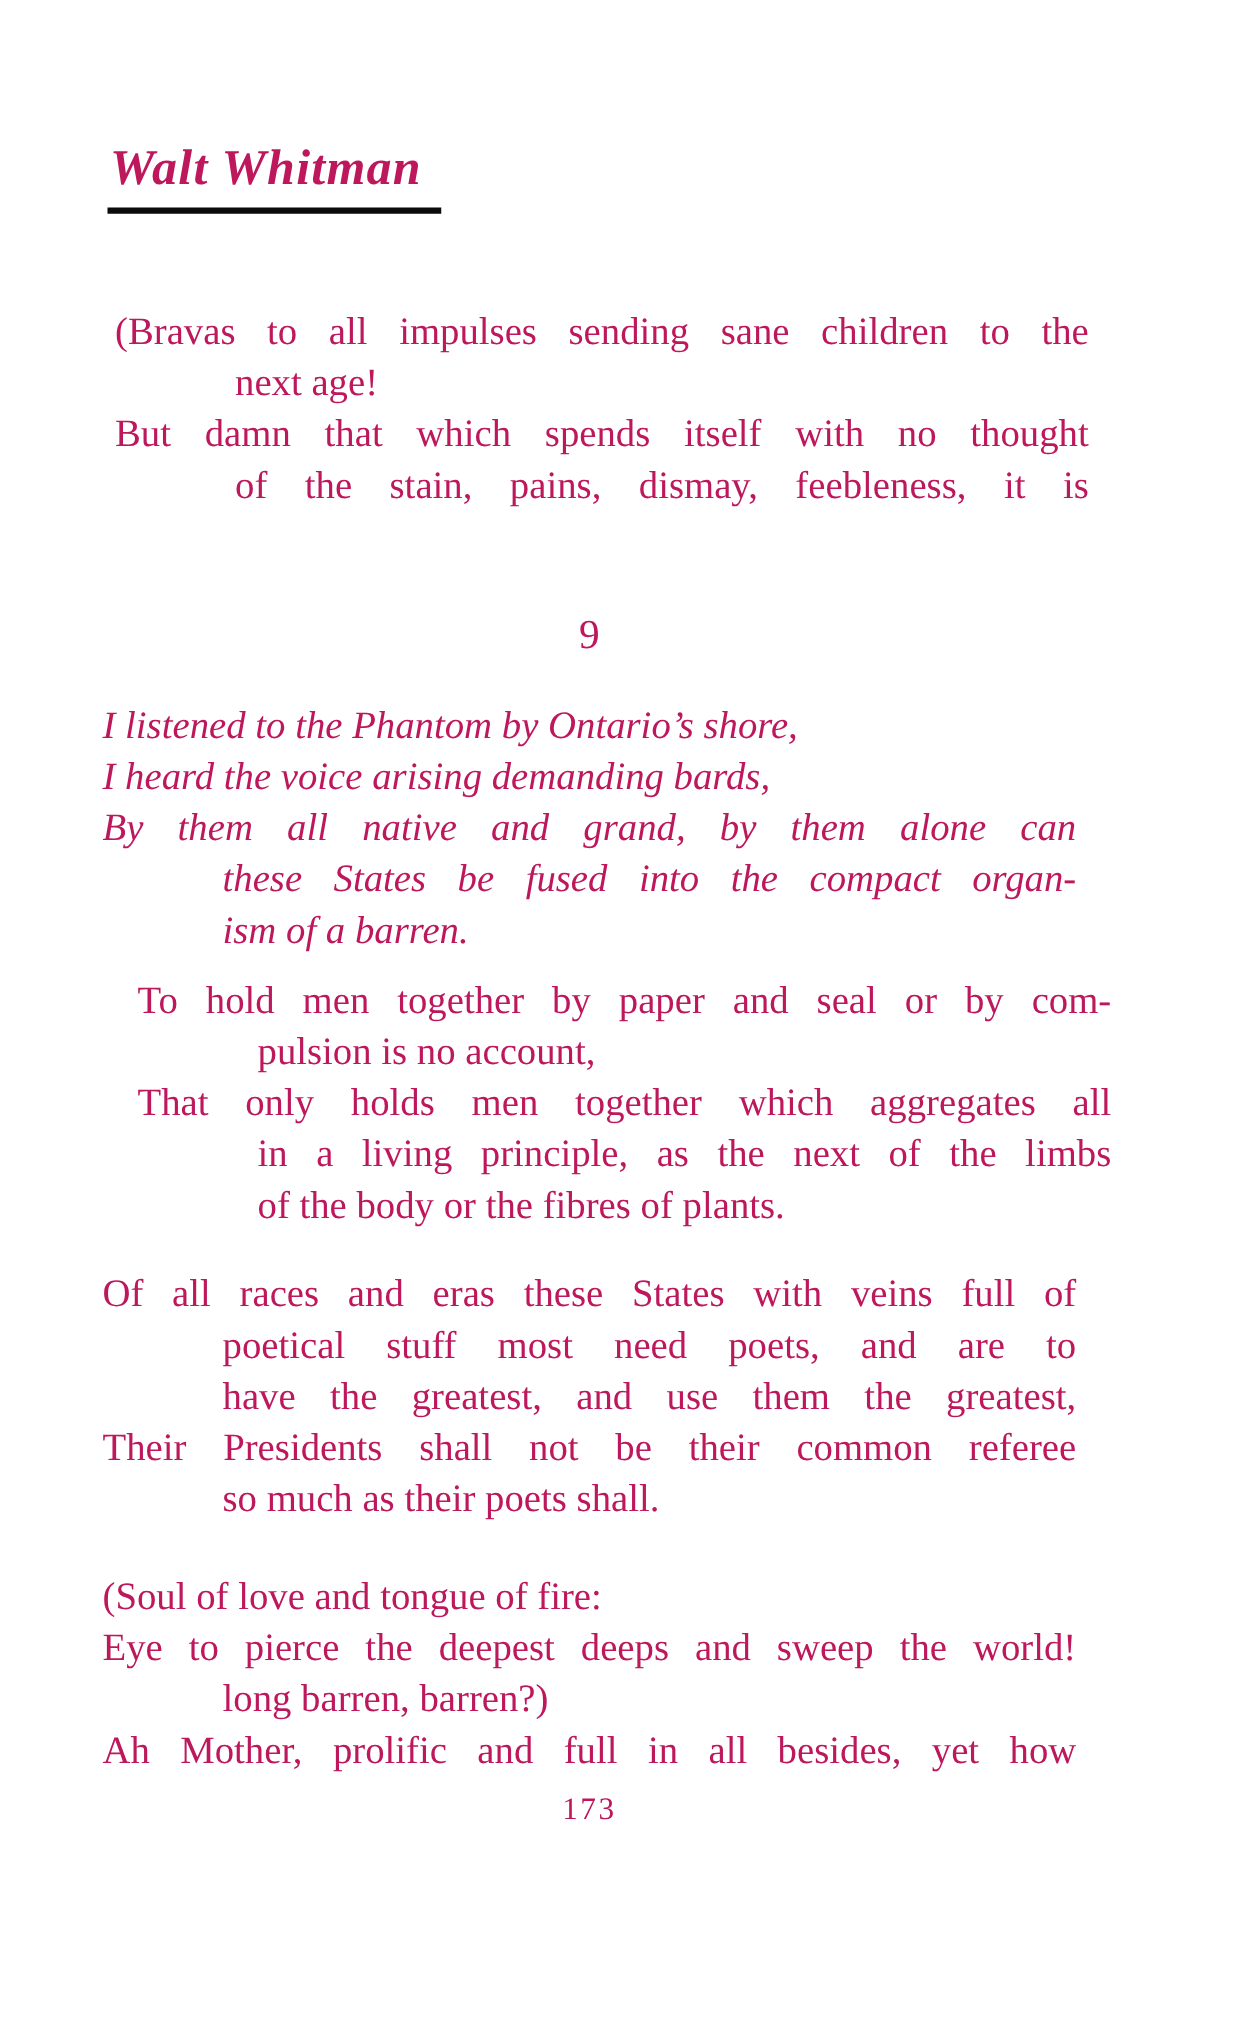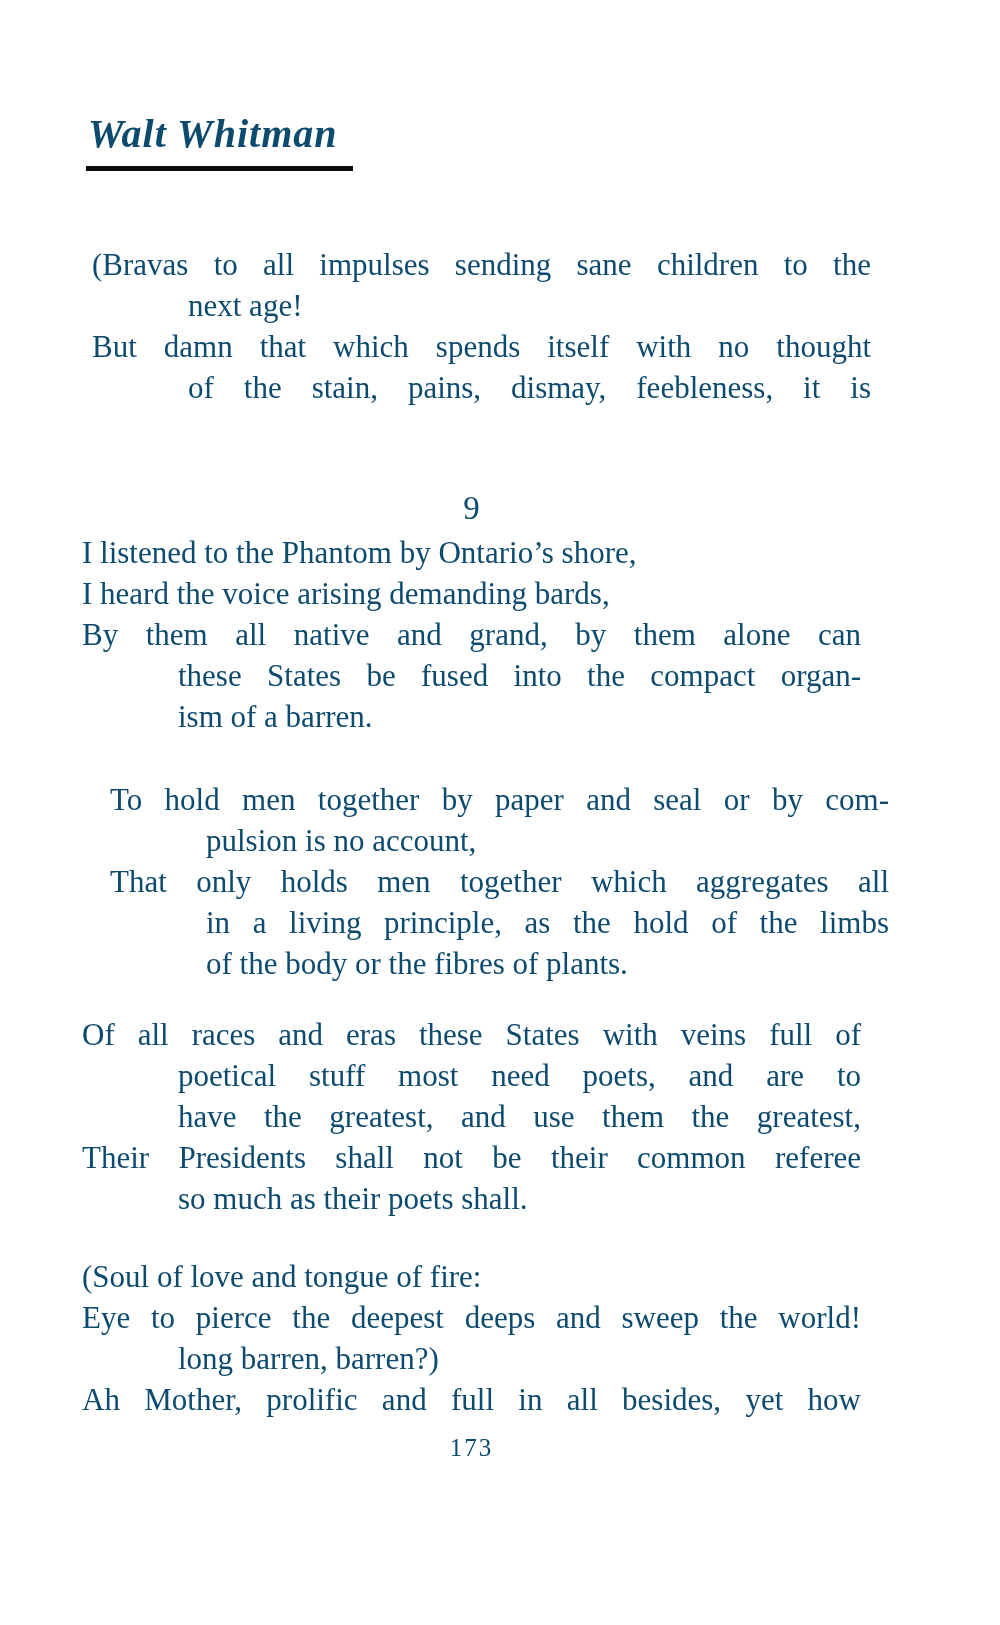--- a/index.html
+++ b/index.html
@@ -5,21 +5,21 @@
   html, body {
     margin: 0;
     padding: 0;
     background: #ffffff;
   }
   .page {
     position: relative;
     width: 1000px;
     height: 1625px;
     background: #ffffff;
-    color: #0c4a6e;
+    color: #be185d;
     font-family: "Liberation Serif", "DejaVu Serif", serif;
     overflow: hidden;
   }
   .poem-header {
     position: absolute;
     left: 88px;
     top: 110px;
     font-size: 40px;
     font-style: italic;
     font-weight: 700;
@@ -62,21 +62,21 @@
     position: absolute;
     left: 82px;
     top: 1427px;
     width: 779px;
     text-align: center;
     font-size: 25px;
     line-height: 41px;
     letter-spacing: 2px;
   }
   .s1 { top: 244px; margin-left: 10px; }
-  .s2 { top: 532px; }
+  .s2 { top: 559px; font-style: italic; }
   .s3 { top: 779px; margin-left: 28px; }
   .s4 { top: 1014px; }
   .s5 { top: 1256px; }
 </style>
 </head>
 <body>
 
 <div class="page">
 
   <div class="poem-header">Walt Whitman</div>
@@ -96,21 +96,21 @@
     <div class="ln">I heard the voice arising demanding bards,</div>
     <div class="ln j">By them all native and grand, by them alone can</div>
     <div class="ln ind j">these States be fused into the compact organ-</div>
     <div class="ln ind">ism of a barren.</div>
   </div>
 
   <div class="stanza s3">
     <div class="ln j">To hold men together by paper and seal or by com-</div>
     <div class="ln ind">pulsion is no account,</div>
     <div class="ln j">That only holds men together which aggregates all</div>
-    <div class="ln ind j">in a living principle, as the hold of the limbs</div>
+    <div class="ln ind j">in a living principle, as the next of the limbs</div>
     <div class="ln ind">of the body or the fibres of plants.</div>
   </div>
 
   <div class="stanza s4">
     <div class="ln j">Of all races and eras these States with veins full of</div>
     <div class="ln ind j">poetical stuff most need poets, and are to</div>
     <div class="ln ind j">have the greatest, and use them the greatest,</div>
     <div class="ln j">Their Presidents shall not be their common referee</div>
     <div class="ln ind">so much as their poets shall.</div>
   </div>

